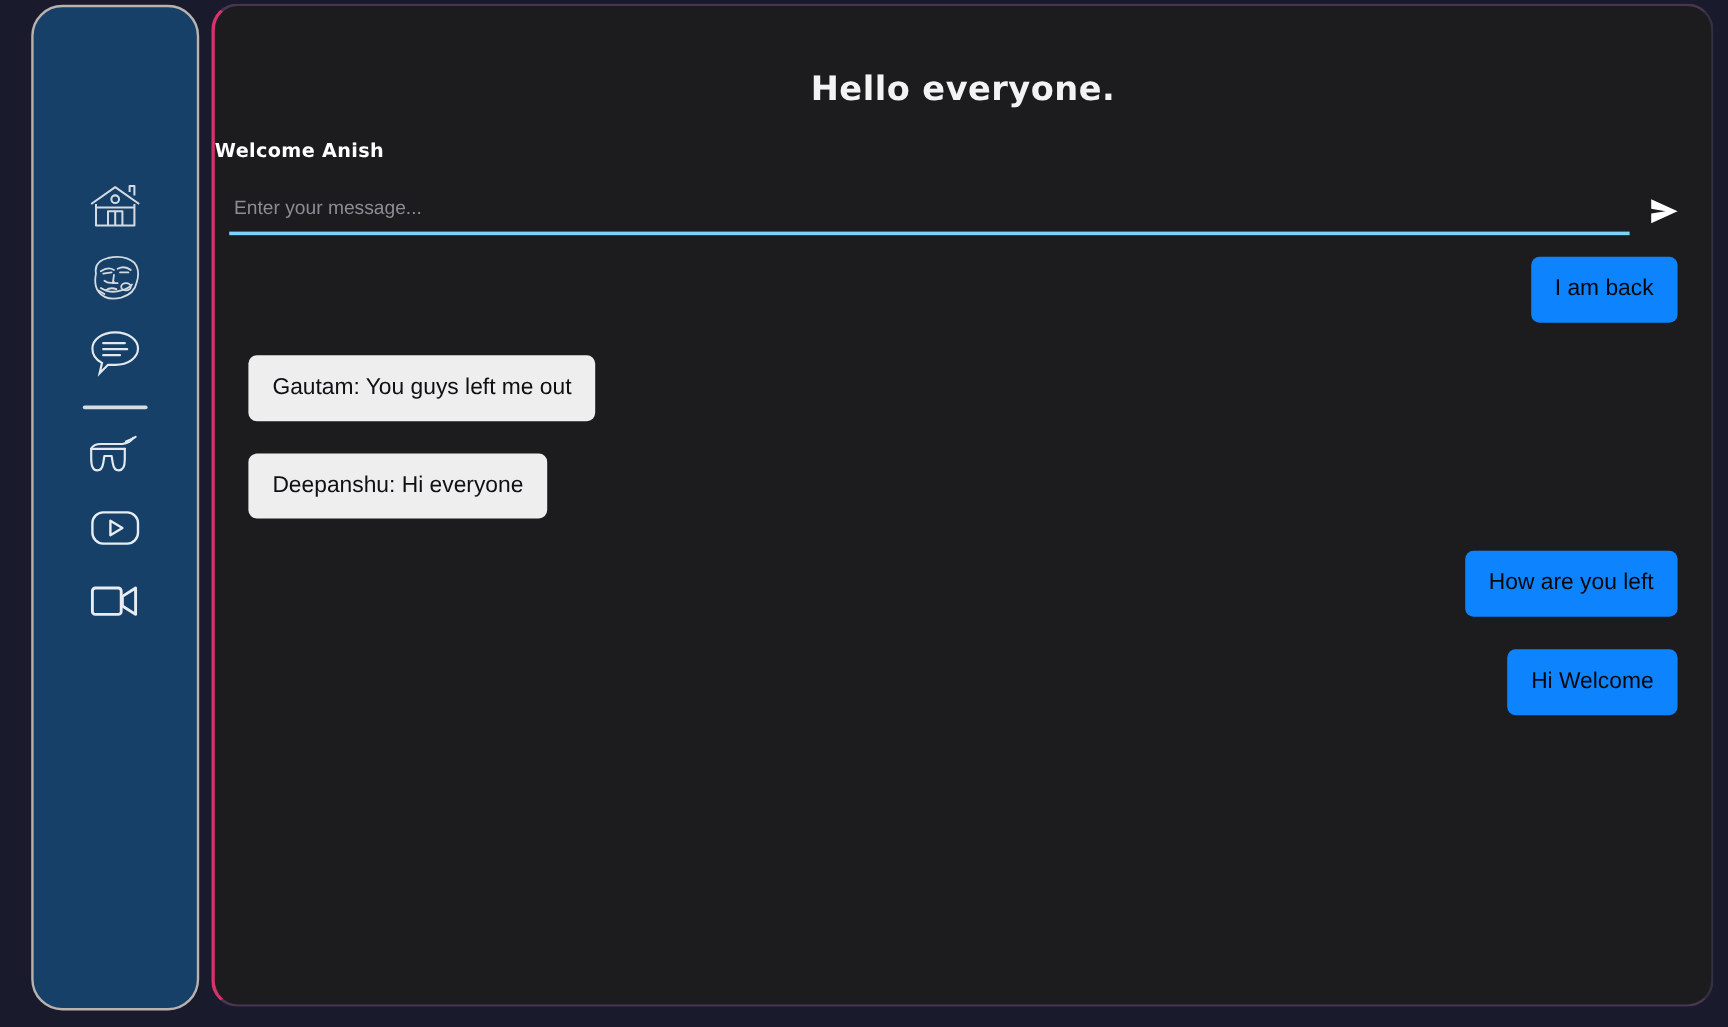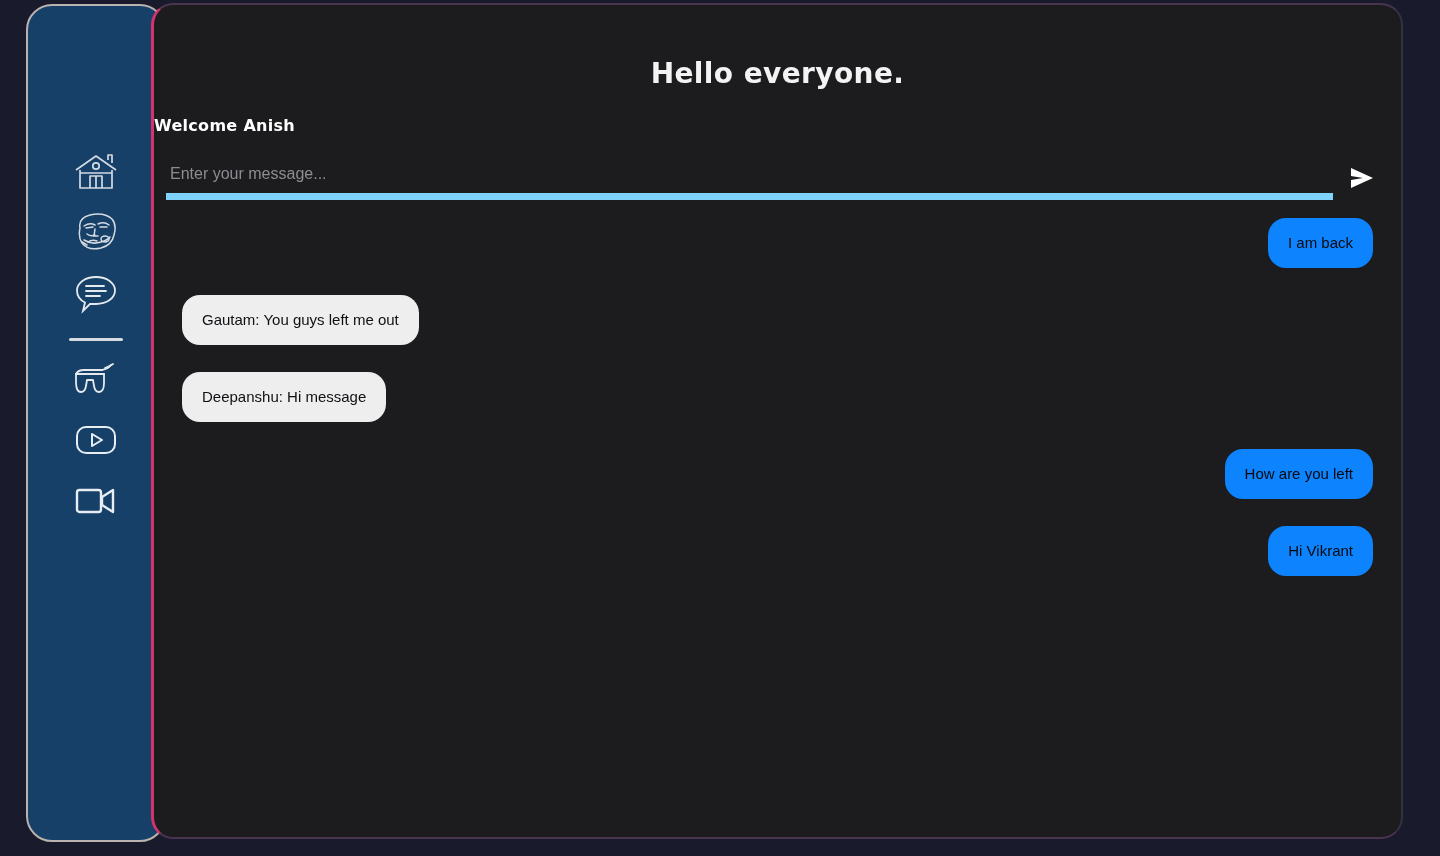--- a/index.html
+++ b/index.html
@@ -54,21 +54,21 @@
     height: 3px;
     background: #d7dce2;
     border-radius: 2px;
     margin: 5px 0 16px 0;
     flex: none;
   }
 
   
   #chat-panel {
     position: absolute;
-    left: 151px;
+    left: 176px;
     top: 3px;
     width: 1252px;
     height: 836px;
     background: #1c1c1e;
     border-top: 2px solid #4a3551;
     border-bottom: 2px solid #4a3551;
     border-right: 2px solid #35303f;
     border-left: 3px solid #d6336c;
     border-radius: 22px;
     overflow: hidden;
@@ -99,21 +99,21 @@
     display: flex;
     align-items: center;
     margin: 24px 10px 0 12px;
     padding-bottom: 2px;
   }
 
   #message-input {
     flex: 1 1 auto;
     background: transparent;
     border: none;
-    border-bottom: 7px solid #7dd3fc;
+    border-bottom: 3px solid #7dd3fc;
     outline: none;
     color: #86efac;
     font-family: "Liberation Sans", sans-serif;
     font-size: 16px;
     padding: 6px 2px 10px 4px;
   }
   #message-input::placeholder { color: #8c8c92; }
 
   #send-button {
     flex: none;
@@ -134,24 +134,24 @@
     display: flex;
     flex-direction: column;
   }
 
   .msg-row { display: flex; margin-bottom: 27px; }
   .msg-row.out { justify-content: flex-end; }
   .msg-row.in  { justify-content: flex-start; align-items: flex-end; }
 
   .bubble {
     font-family: "Liberation Sans", sans-serif;
-    font-size: 15px;
+    font-size: 19px;
     line-height: 1.2;
     padding: 16px 20px;
-    border-radius: 18px;
+    border-radius: 7px;
     max-width: 70%;
     white-space: nowrap;
   }
   .bubble.out {
     background: #0d84fe;
     color: #08080c;
   }
   .bubble.in {
     background: #eeeeee;
     color: #101014;
@@ -259,24 +259,24 @@
     </div>
 
     <div id="message-list">
         <div class="msg-row out">
           <div class="bubble out">I am back</div>
         </div>
         <div class="msg-row in">
           <div class="bubble in">Gautam: You guys left me out</div>
         </div>
         <div class="msg-row in">
-          <div class="bubble in">Deepanshu: Hi message</div>
+          <div class="bubble in">Deepanshu: Hi everyone</div>
         </div>
         <div class="msg-row out">
           <div class="bubble out">How are you left</div>
         </div>
         <div class="msg-row out">
-          <div class="bubble out">Hi Vikrant</div>
+          <div class="bubble out">Hi Welcome</div>
         </div>
       </div>
 
   </section>
 </div>
 
 </body></html>

